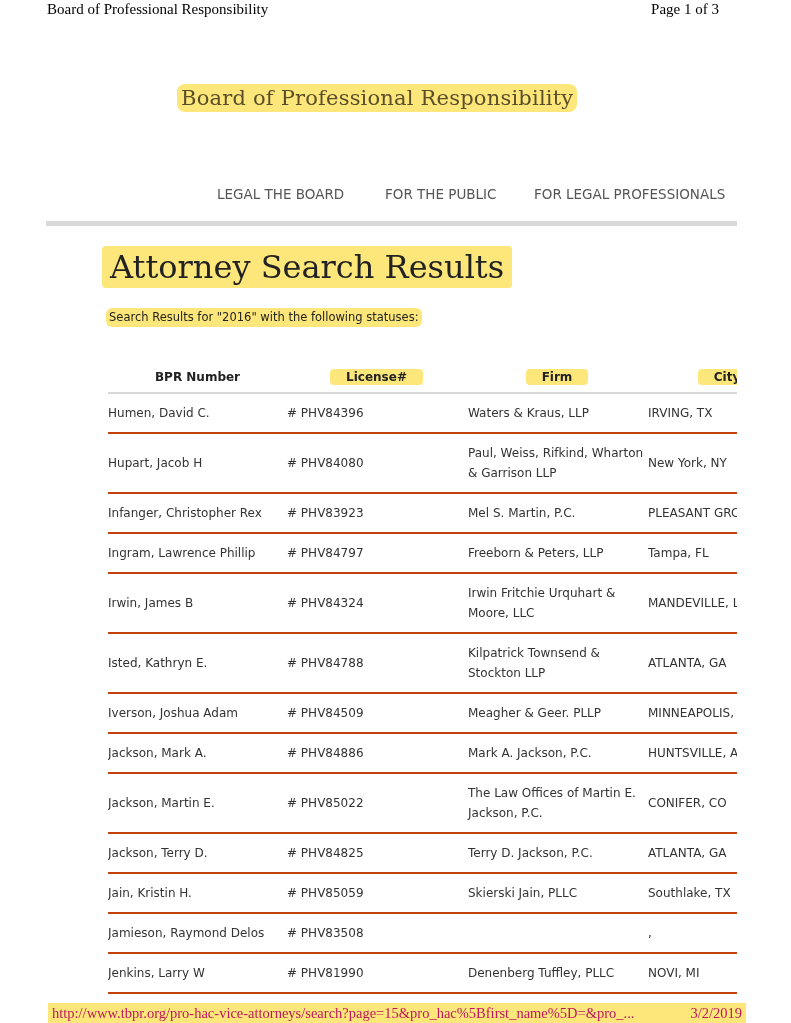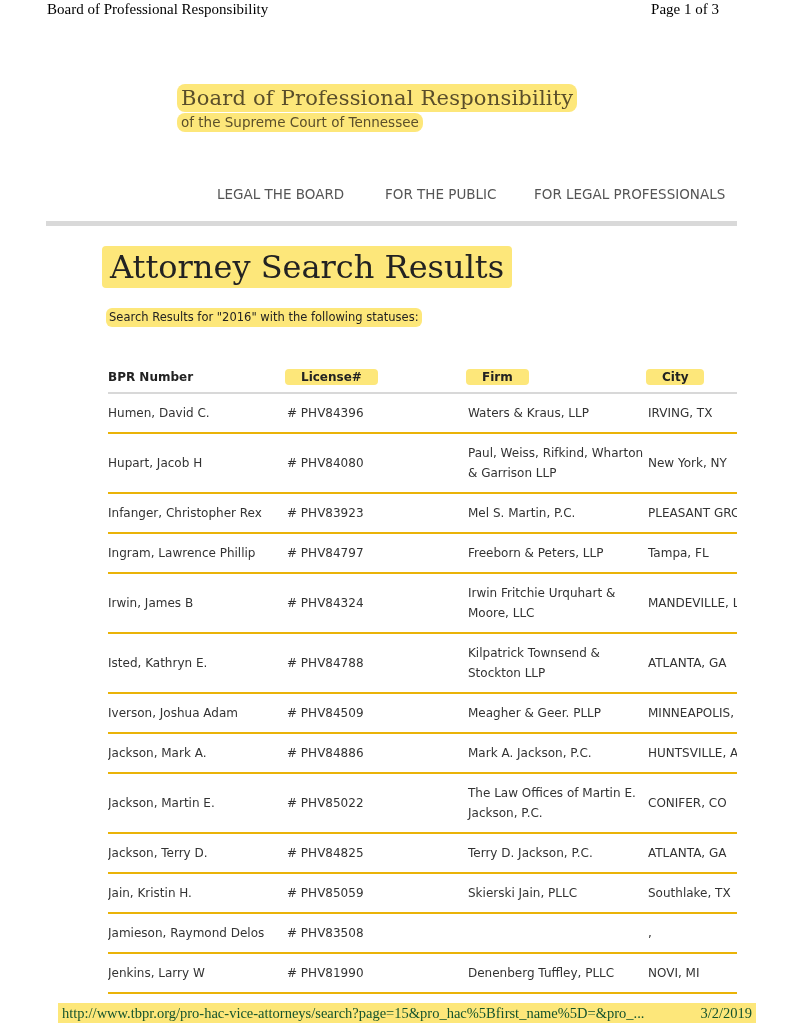--- a/index.html
+++ b/index.html
@@ -13,38 +13,37 @@
   .brand-sub { font-family:"DejaVu Sans", sans-serif; font-size:13.5px; color:#5a4e2a; padding:0 4px; display:inline-block; line-height:19px; margin-top:1px; }
   .nav { position:absolute; top:186px; left:0; width:791px; height:20px; }
   .nav span { position:absolute; font-family:"DejaVu Sans", sans-serif; font-size:13.5px; color:#555; white-space:nowrap; }
   .nav-bar { position:absolute; left:46px; top:221px; width:691px; height:5px; background:#d9d9d9; }
   .page-title { position:absolute; left:102px; top:246px; font-family:"DejaVu Serif", serif; font-size:32px; color:#222; padding:0 8px; line-height:42px; border-radius:4px; }
   .search-line { position:absolute; left:106px; top:308px; font-size:11.5px; color:#222; padding:1px 3px; line-height:17px; border-radius:6px; }
   .search-line b { font-weight:normal; }
   .table-wrap { position:absolute; left:108px; top:362px; width:629px; overflow:hidden; }
   table { border-collapse:collapse; width:700px; table-layout:fixed; font-size:12px; color:#333; }
   col.c1 { width:179px; } col.c2 { width:181px; } col.c3 { width:180px; } col.c4 { width:160px; }
-  th { text-align:left; font-weight:bold; font-size:12px; color:#222; height:30px; padding:0; border-bottom:2px solid #d8d8d8; vertical-align:middle; }
+  th { text-align:center; font-weight:bold; font-size:12px; color:#222; height:30px; padding:0; border-bottom:2px solid #d8d8d8; vertical-align:middle; }
   th span.h { padding:1px 16px; border-radius:4px; margin-left:-2px; }
-  td { padding:0; vertical-align:middle; border-bottom:2px solid #eab308; white-space:nowrap; line-height:20px; }
+  td { padding:0; vertical-align:middle; border-bottom:2px solid #c2410c; white-space:nowrap; line-height:20px; }
   td.firm { white-space:normal; padding-right:4px; }
   tr.r1 td { height:38px; }
   tr.r2 td { height:58px; }
 </style>
 </head>
 <body>
 
 <div class="pdf-header">
   <span class="left">Board of Professional Responsibility</span>
   <span class="right">Page 1 of 3</span>
 </div>
 
 <div class="brand">
   <div><span class="brand-title hl">Board of Professional Responsibility</span></div>
-  <div><span class="brand-sub hl">of the Supreme Court of Tennessee</span></div>
 </div>
 
 <div class="nav">
   <span style="left:217px">LEGAL THE BOARD</span>
   <span style="left:385px">FOR THE PUBLIC</span>
   <span style="left:534px">FOR LEGAL PROFESSIONALS</span>
 </div>
 <div class="nav-bar"></div>
 
 <div class="page-title hl">Attorney Search Results</div>
@@ -143,16 +142,16 @@
       <tr class="r1">
           <td>Jenkins, Larry W</td>
           <td># PHV81990</td>
           <td class="firm">Denenberg Tuffley, PLLC</td>
           <td>NOVI, MI</td>
         </tr>
     </tbody>
   </table>
 </div>
 
-<div style="position:absolute; left:58px; top:1003px; width:698px; height:20px; background:#fde77a; font-family:'Liberation Serif', serif; font-size:14.5px; color:#14532d; line-height:20px; white-space:nowrap; overflow:hidden;">
+<div style="position:absolute; left:48px; top:1003px; width:698px; height:20px; background:#fde77a; font-family:'Liberation Serif', serif; font-size:14.5px; color:#be185d; line-height:20px; white-space:nowrap; overflow:hidden;">
   <span style="position:absolute; left:4px;">http://www.tbpr.org/pro-hac-vice-attorneys/search?page=15&amp;pro_hac%5Bfirst_name%5D=&amp;pro_...</span>
   <span style="position:absolute; right:4px;">3/2/2019</span>
 </div>
 
 </body></html>

